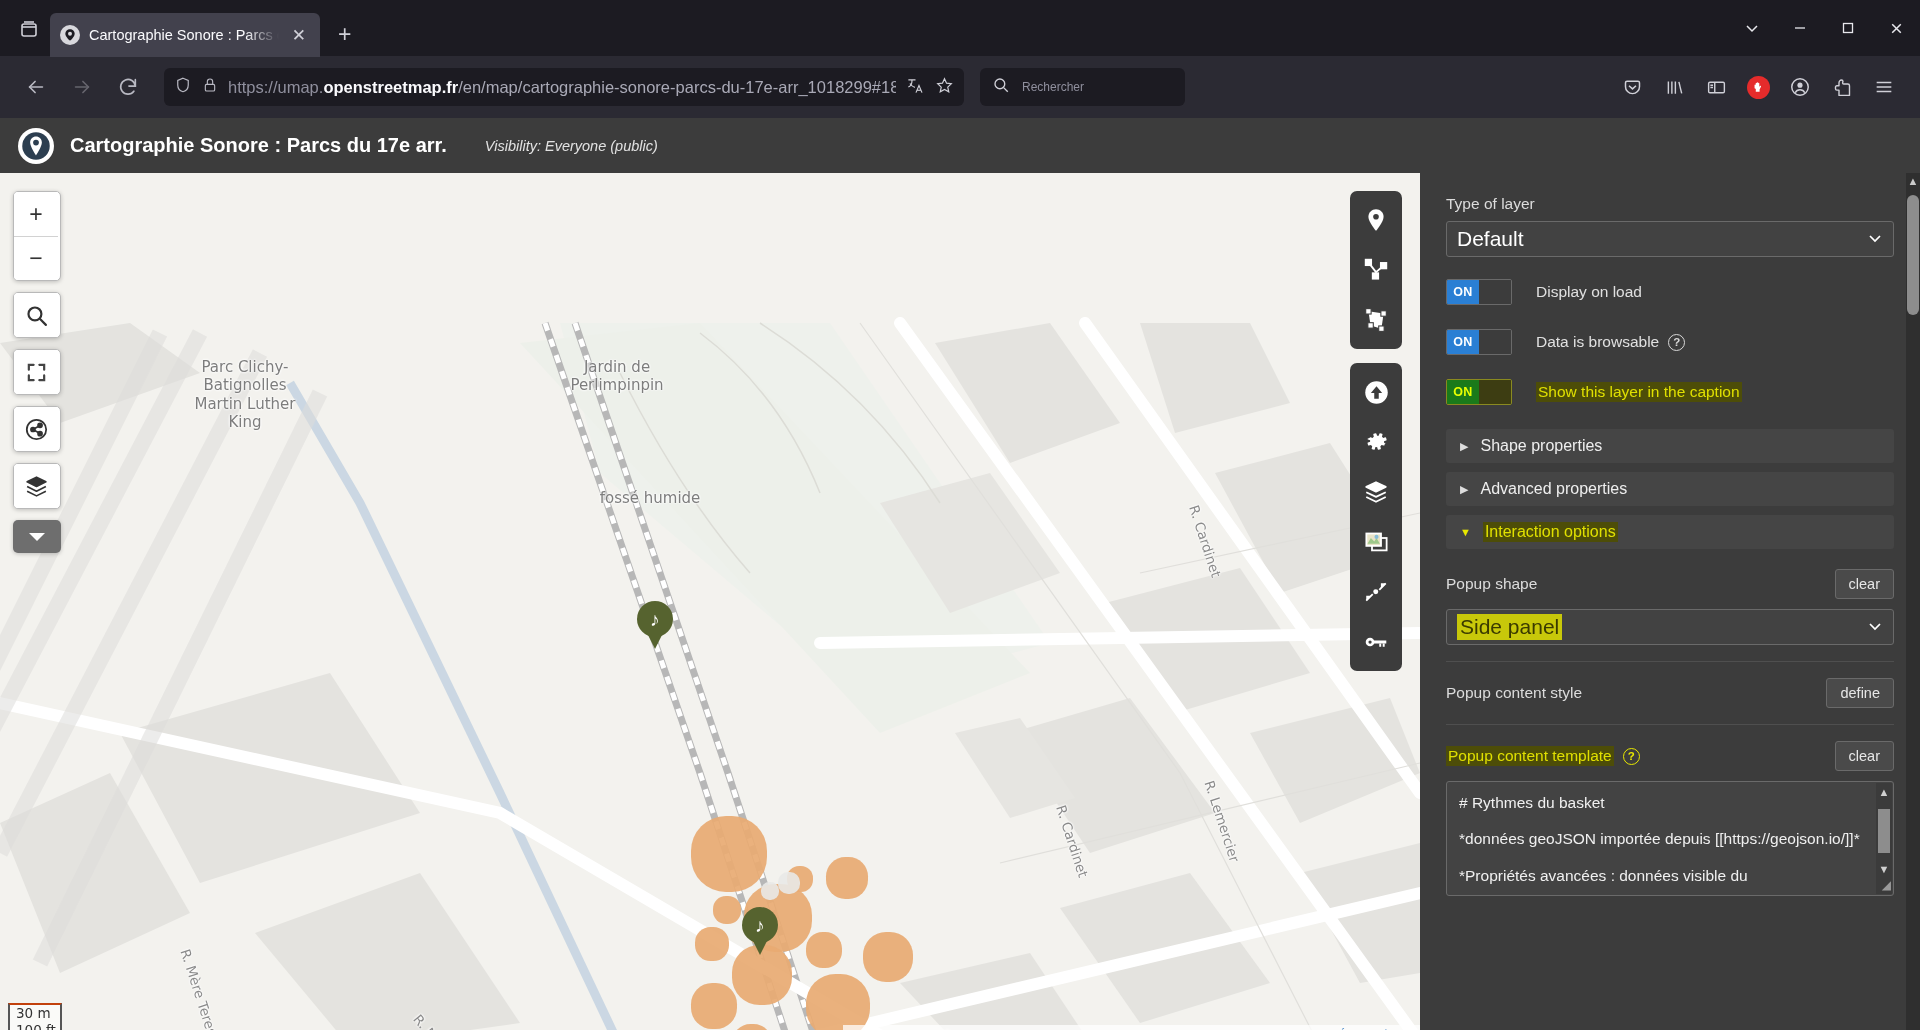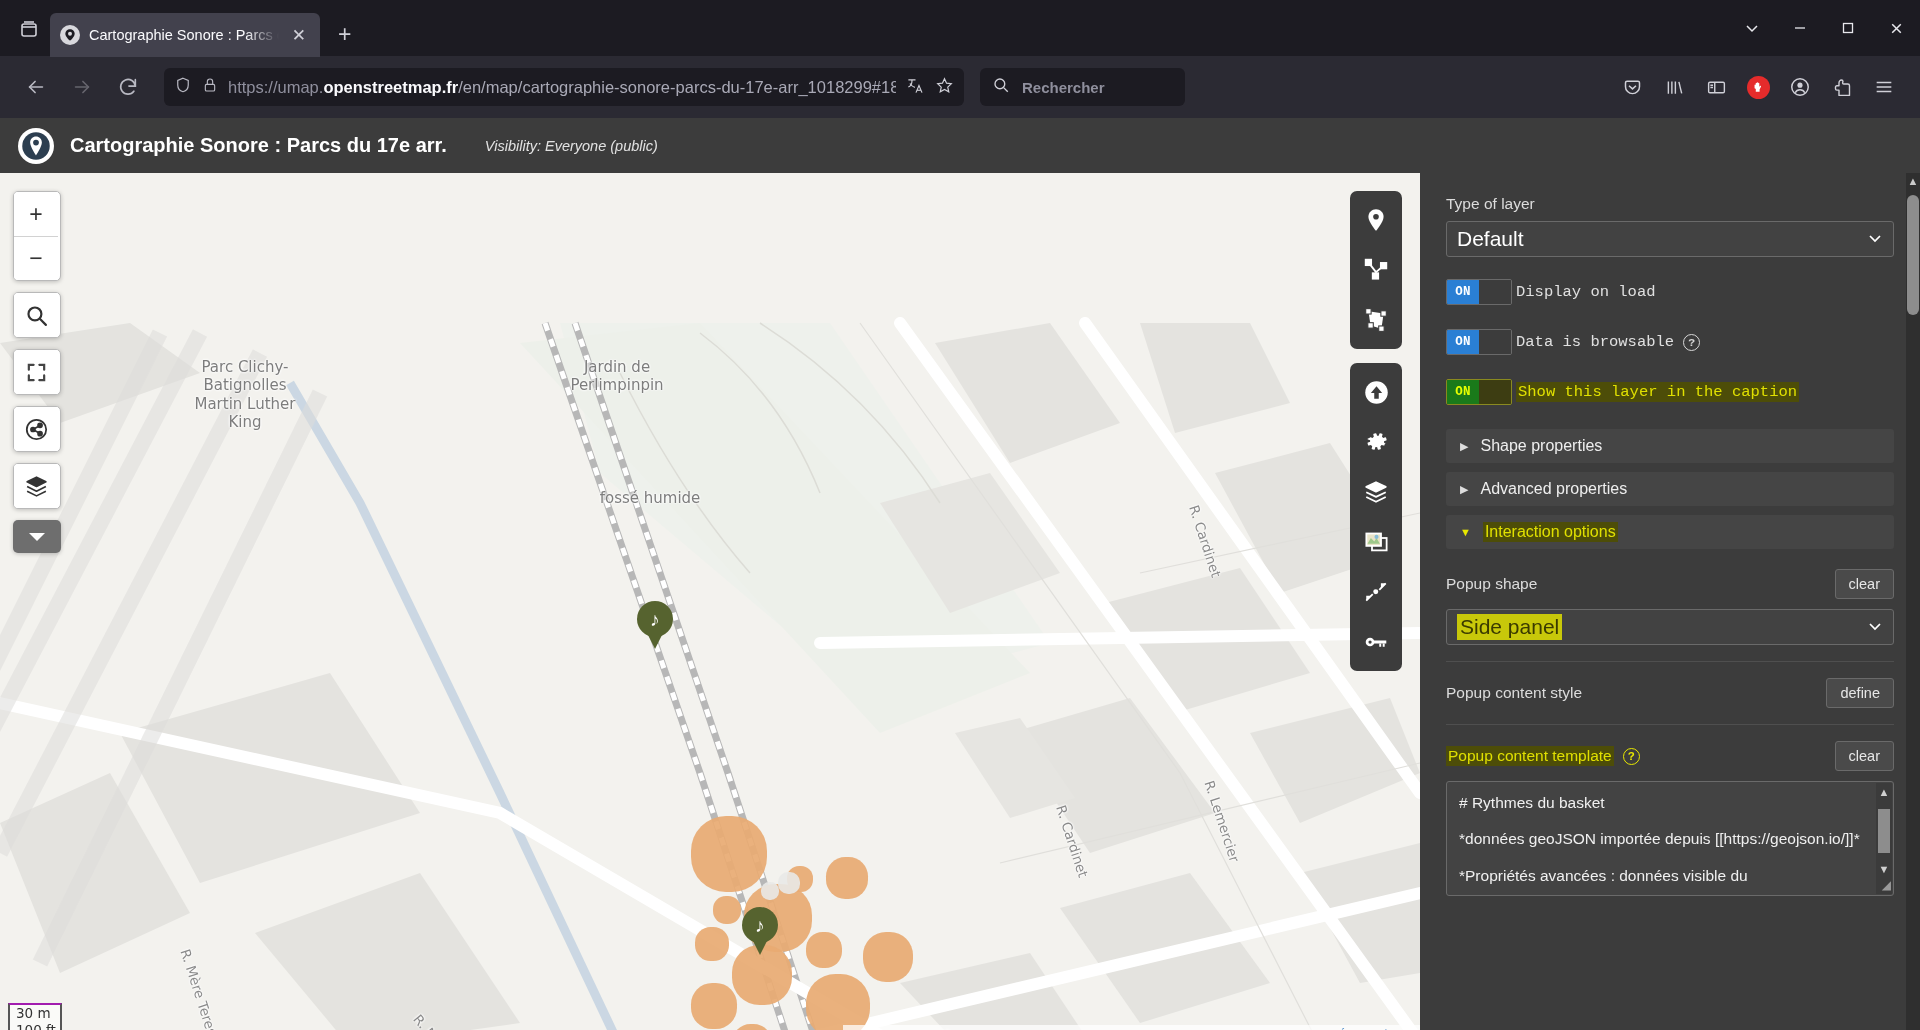--- a/index.html
+++ b/index.html
@@ -56,21 +56,21 @@
     flex: 1 1 auto; font-size: 16.5px; color: #8f8f9d; white-space: nowrap;
     overflow: hidden;
   }
   .urlbar .url-text b { color: #fbfbfe; font-weight: 700; }
   .urlbar .url-text i { color: #a9a9b6; font-style: normal; }
   .searchbar {
     width: 205px; height: 38px; background: #1c1b22; border-radius: 6px;
     display: flex; align-items: center; padding: 0 12px; gap: 12px;
     margin-left: 10px; flex: 0 0 auto;
   }
-  .searchbar .ph { font-size: 15px; color: #8f8f9d; font-weight: bold; }
+  .searchbar .ph { font-size: 12px; color: #8f8f9d; }
   .toolbar-icons { display: flex; align-items: center; gap: 2px; margin-left: auto; }
   .winbtn { width: 48px; height: 56px; display: flex; align-items: center;
             justify-content: center; color: #e8e8ed; }
 
   
   .umap-header {
     height: 55px; background: #3c3c3c; display: flex; align-items: center;
     padding: 0 18px; gap: 16px; color: #fff;
   }
   .umap-logo {
@@ -140,21 +140,21 @@
                 display: flex; flex-direction: column; align-items: center; gap: 6px; }
   .tool { width: 44px; height: 44px; display: flex; align-items: center; justify-content: center; color: #fff; }
 
   
   .scale {
     position: absolute; left: 8px; bottom: 6px; z-index: 15;
     font-family: "DejaVu Sans", sans-serif; font-size: 13.5px; color: #333;
   }
   .scale .bar { border: 2px solid #555; border-top: none; padding: 0 4px 1px 6px;
                 background: rgba(255,255,255,.6); }
-  .scale .bar.top { border-bottom: none; border-top: 2px solid #a21caf; }
+  .scale .bar.top { border-bottom: none; border-top: 2px solid #c2410c; }
   .attribution {
     position: absolute; right: 0; bottom: 0; z-index: 15;
     background: rgba(255,255,255,.75); font-size: 13.5px; color: #333;
     padding: 3px 8px; font-family: "DejaVu Sans", sans-serif;
   }
   .attribution a { color: #3b7fc4; text-decoration: none; }
 
   
   .panel {
     width: 500px; height: 874px; background: #3c3c3c; color: #e4e4e4;
@@ -167,21 +167,21 @@
                         background: #8d8d8d; border-radius: 6px; }
   .panel-scroll-arrow { position: absolute; right: 1px; width: 12px; text-align: center;
                         color: #c9c9c9; font-size: 11px; line-height: 12px; }
 
   .fld-label { font-size: 15.5px; color: #dcdcdc; margin-bottom: 8px; }
   .select {
     width: 100%; height: 36px; background: #424242; border: 1px solid #6a6a6a;
     border-radius: 3px; display: flex; align-items: center; padding: 0 10px;
     color: #fff; font-size: 21px; justify-content: space-between; margin-bottom: 22px;
   }
-  .toggle-row { display: flex; align-items: center; gap: 4px; margin-bottom: 24px; font-family: Liberation Mono, monospace; }
+  .toggle-row { display: flex; align-items: center; gap: 24px; margin-bottom: 24px; }
   .toggle {
     width: 66px; height: 26px; display: flex; border: 1px solid #6a6a6a; border-radius: 2px;
     overflow: hidden; flex: 0 0 auto;
   }
   .toggle .on {
     width: 33px; background: #2a7fd4; color: #fff; font-size: 12.5px; font-weight: 700;
     display: flex; align-items: center; justify-content: center; letter-spacing: .3px;
   }
   .toggle .off { width: 33px; background: #3c3c3c; }
   .toggle-label { font-size: 15.5px; color: #e0e0e0; display: flex; align-items: center; gap: 9px; }

